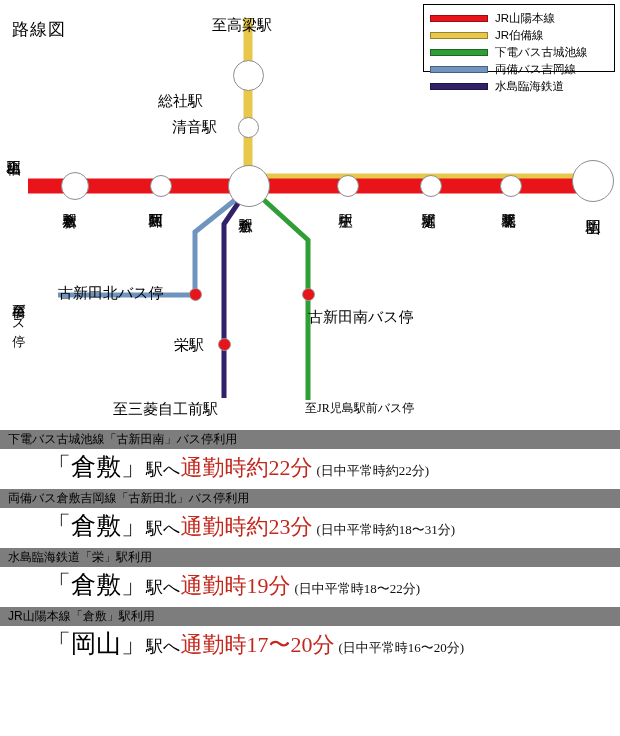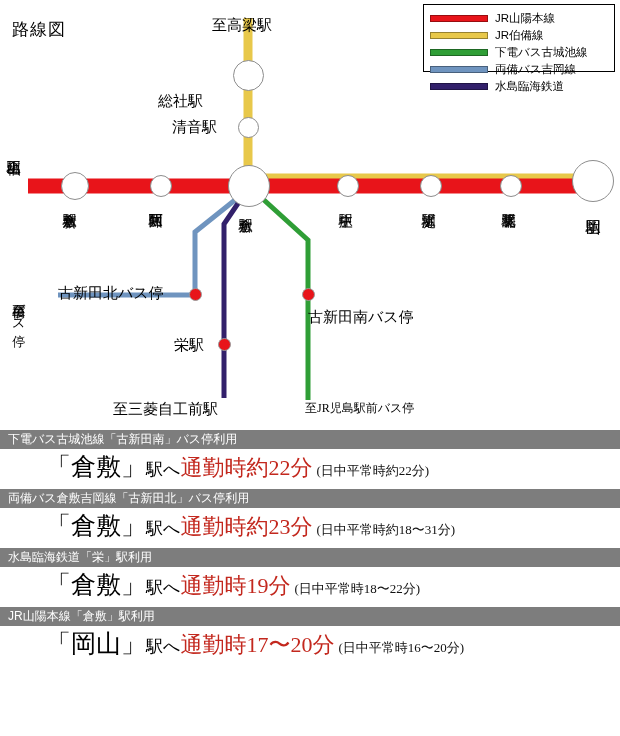--- a/index.html
+++ b/index.html
@@ -102,21 +102,21 @@
 
   
   #info-area {
     position: absolute;
     left: 0; top: 430px;
     width: 620px;
   }
   .info-block { margin-bottom: 4px; }
   .info-head {
     background: #7d7d7d;
-    color: #ffffff;
+    color: #000000;
     font-size: 12px;
     height: 19px;
     line-height: 19px;
     padding-left: 8px;
     font-family: "Liberation Sans", "DejaVu Sans", sans-serif;
     white-space: nowrap;
     overflow: hidden;
   }
   .info-body {
     padding: 5px 0 6px 6px;

